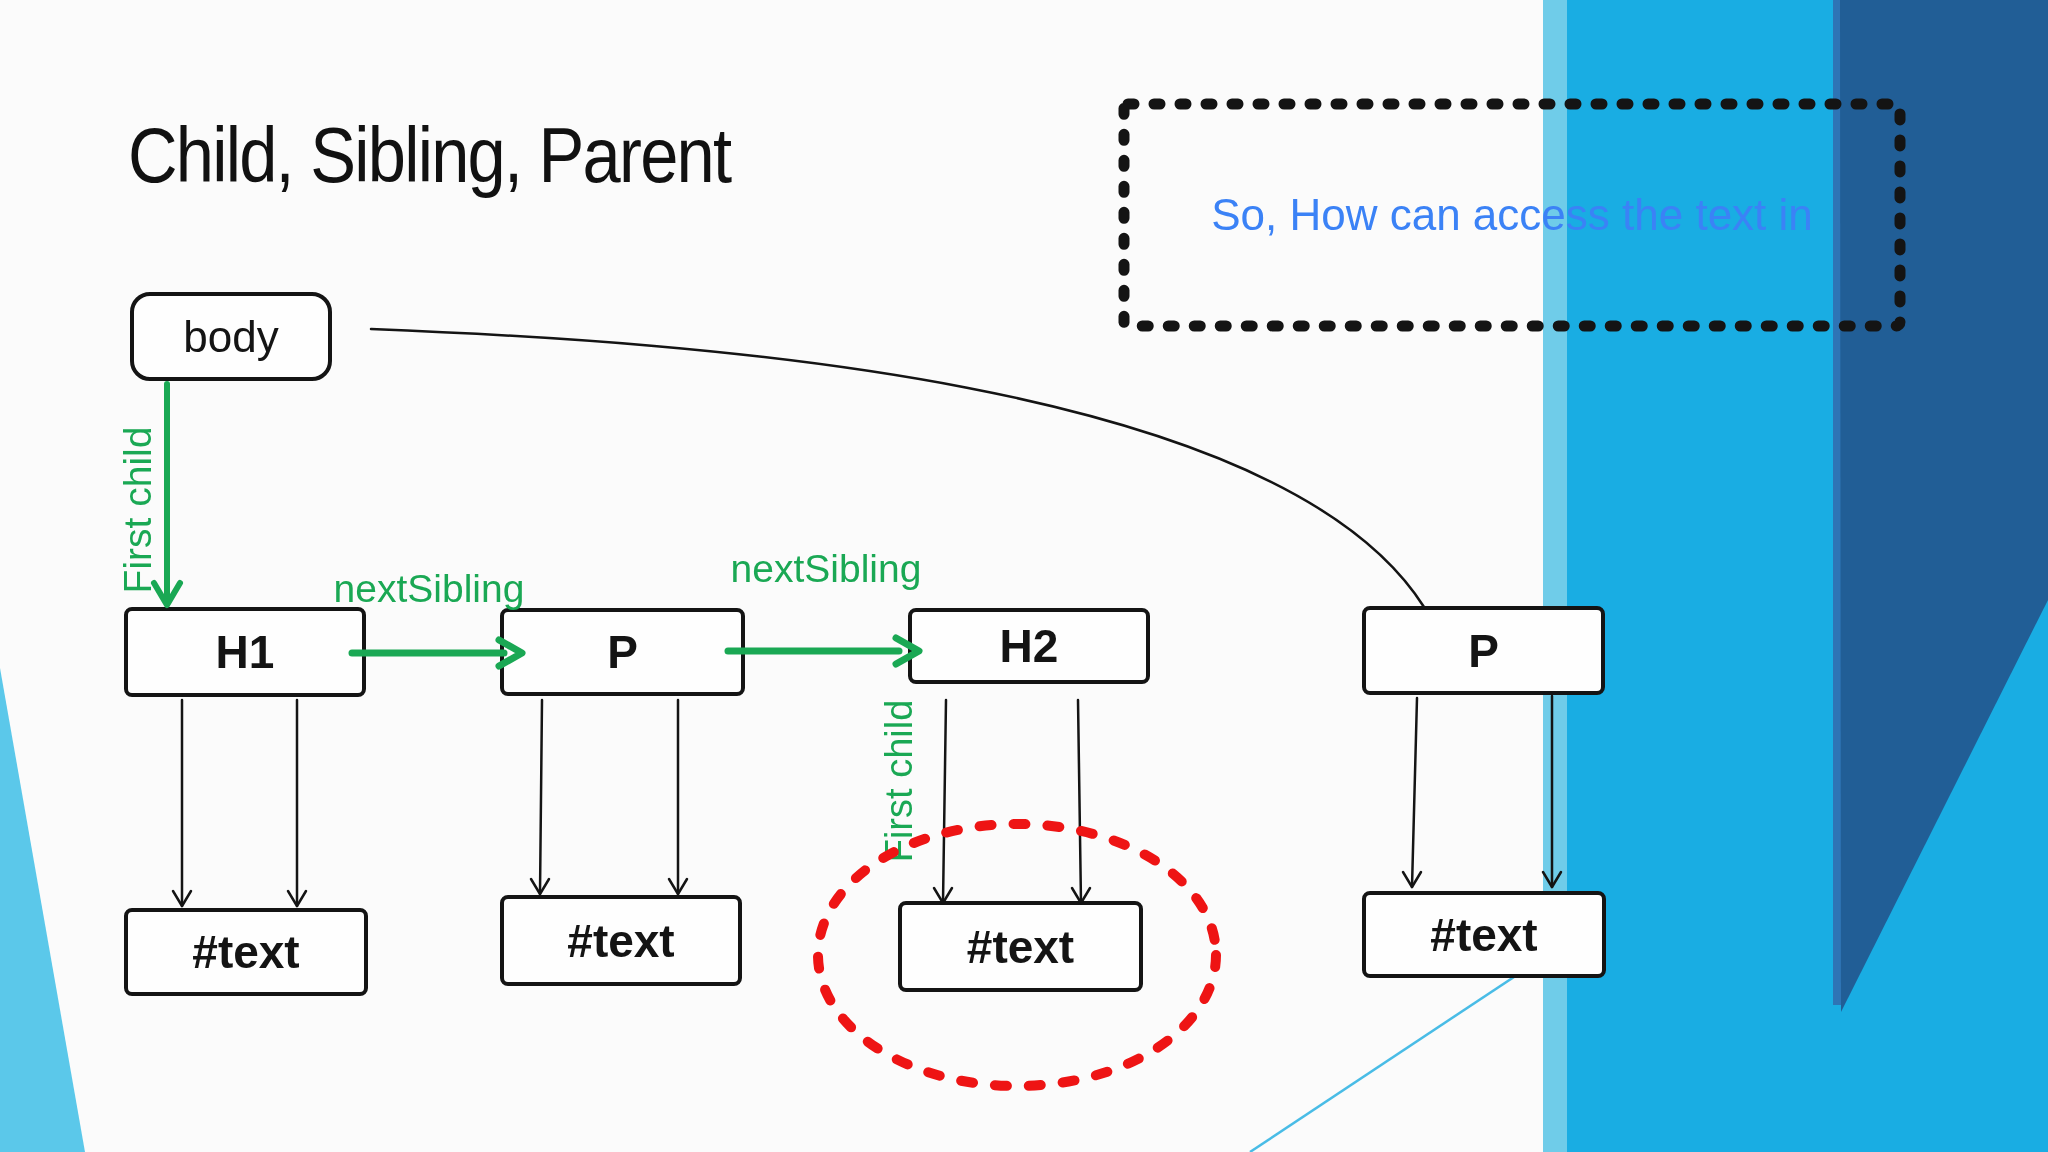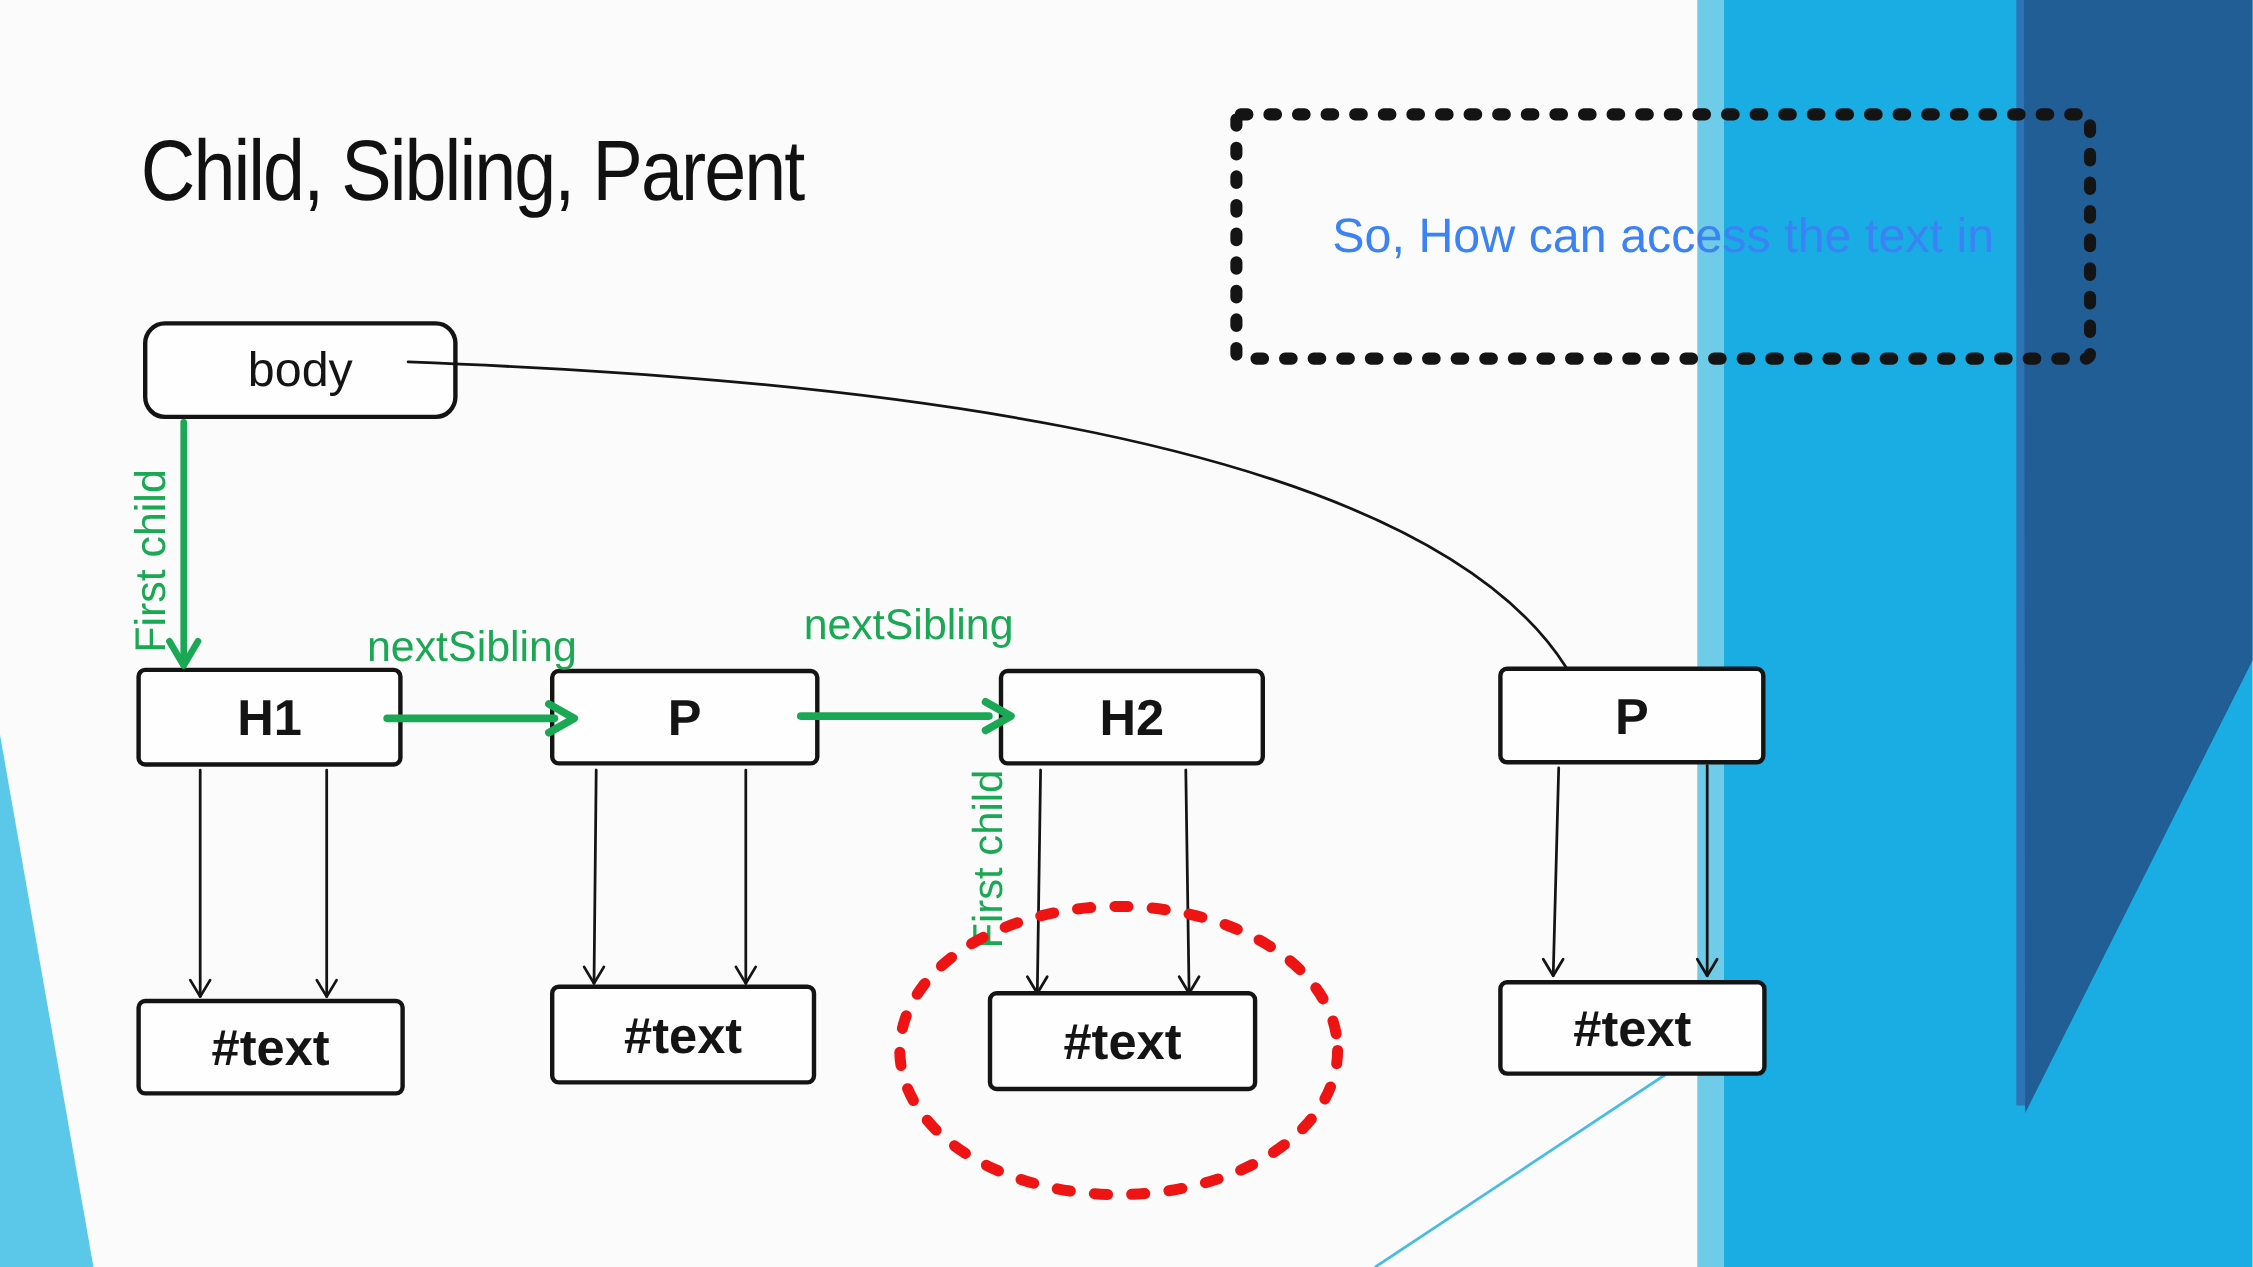--- a/index.html
+++ b/index.html
@@ -53,30 +53,30 @@
     <path d="M1250,1152 L1547,955" stroke="var(--diag-line)" stroke-width="2.5" fill="none"></path>
     <rect x="1124" y="104" width="776" height="222" rx="4" fill="none" stroke="var(--ink)" stroke-width="11" stroke-linecap="round" stroke-dasharray="6 20"></rect>
   </svg>
 
   <div class="title">Child, Sibling, Parent</div>
 
   <div class="qbox">
     <div>So, How can access the text in</div>
   </div>
 
-  <div class="node regular" style="left:130px;top:292px;width:286px;height:89px;border-radius:20px;">
+  <div class="node regular" style="left:130px;top:292px;width:202px;height:89px;border-radius:20px;">
     <span>body</span>
   </div>
   <div class="node" style="left:124px;top:607px;width:242px;height:90px;">
     <span>H1</span>
   </div>
   <div class="node" style="left:500px;top:608px;width:245px;height:88px;">
     <span>P</span>
   </div>
-  <div class="node" style="left:908px;top:608px;width:242px;height:88px;">
+  <div class="node" style="left:908px;top:608px;width:242px;height:76px;">
     <span>H2</span>
   </div>
   <div class="node" style="left:1362px;top:606px;width:243px;height:89px;">
     <span>P</span>
   </div>
   <div class="node" style="left:124px;top:908px;width:244px;height:88px;">
     <span>#text</span>
   </div>
   <div class="node" style="left:500px;top:895px;width:242px;height:91px;">
     <span>#text</span>

